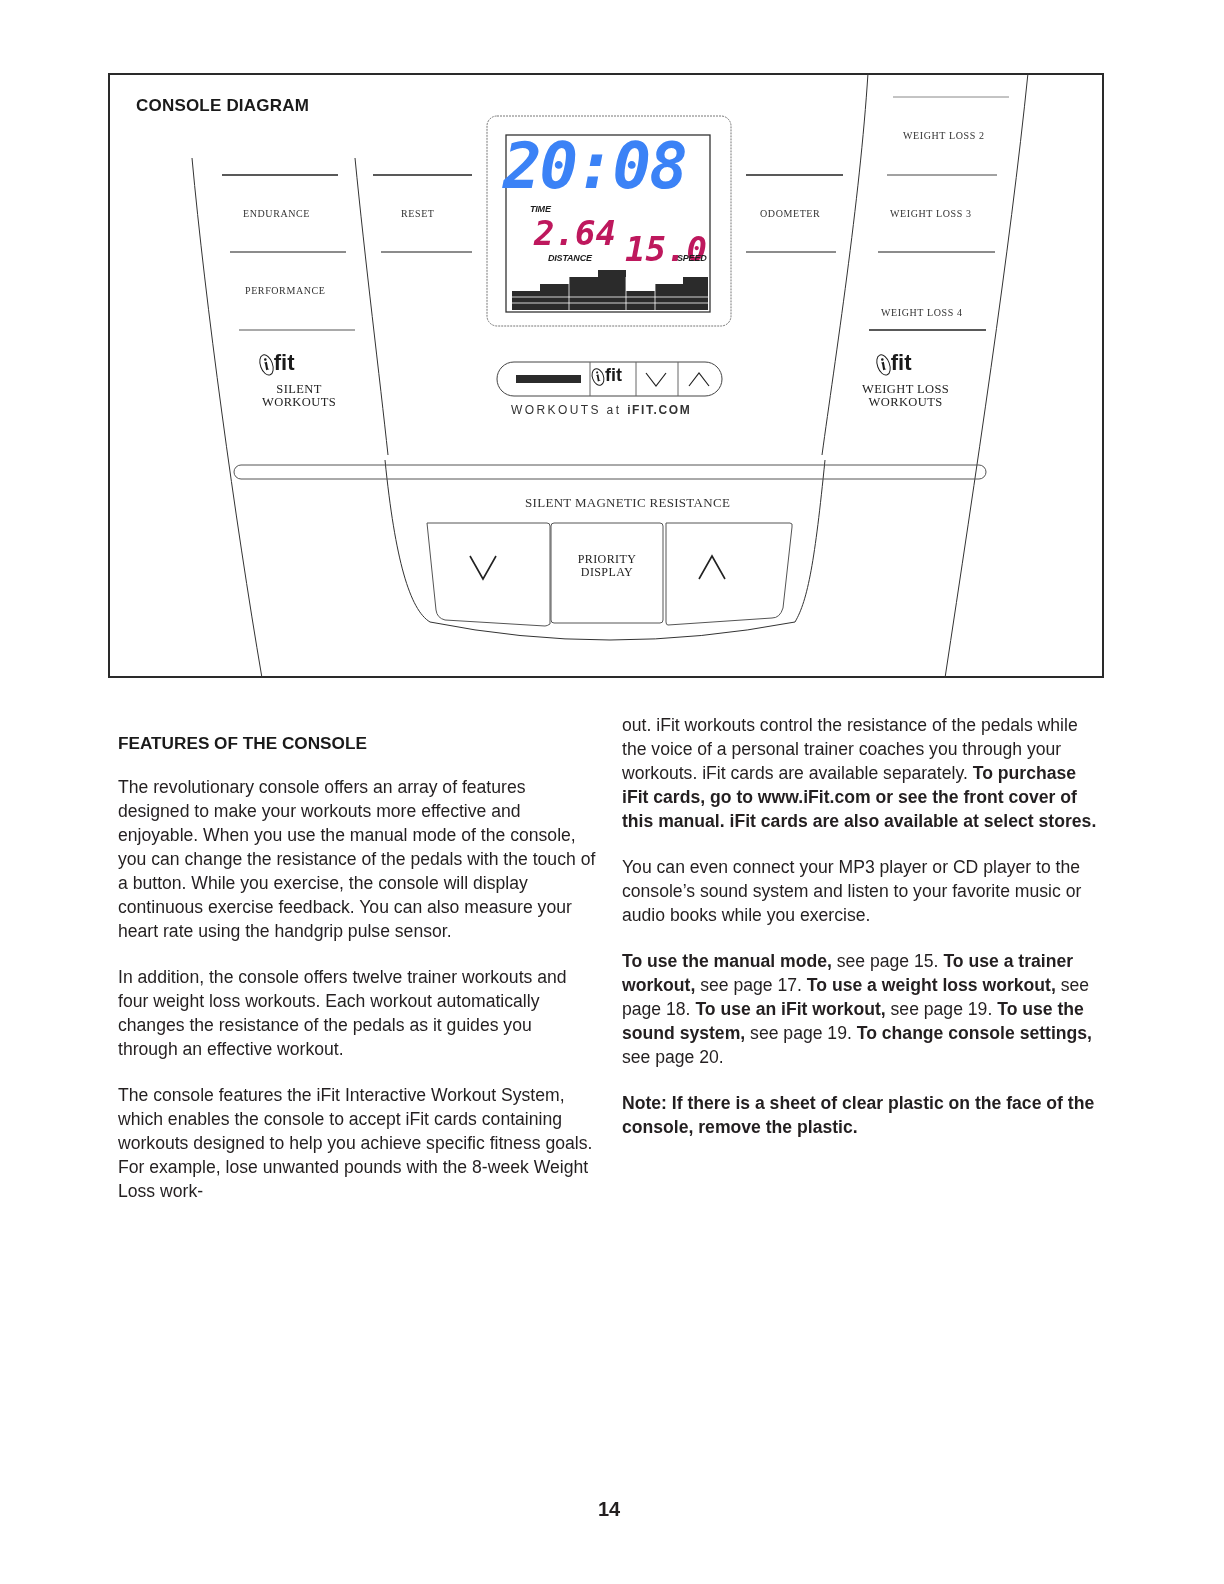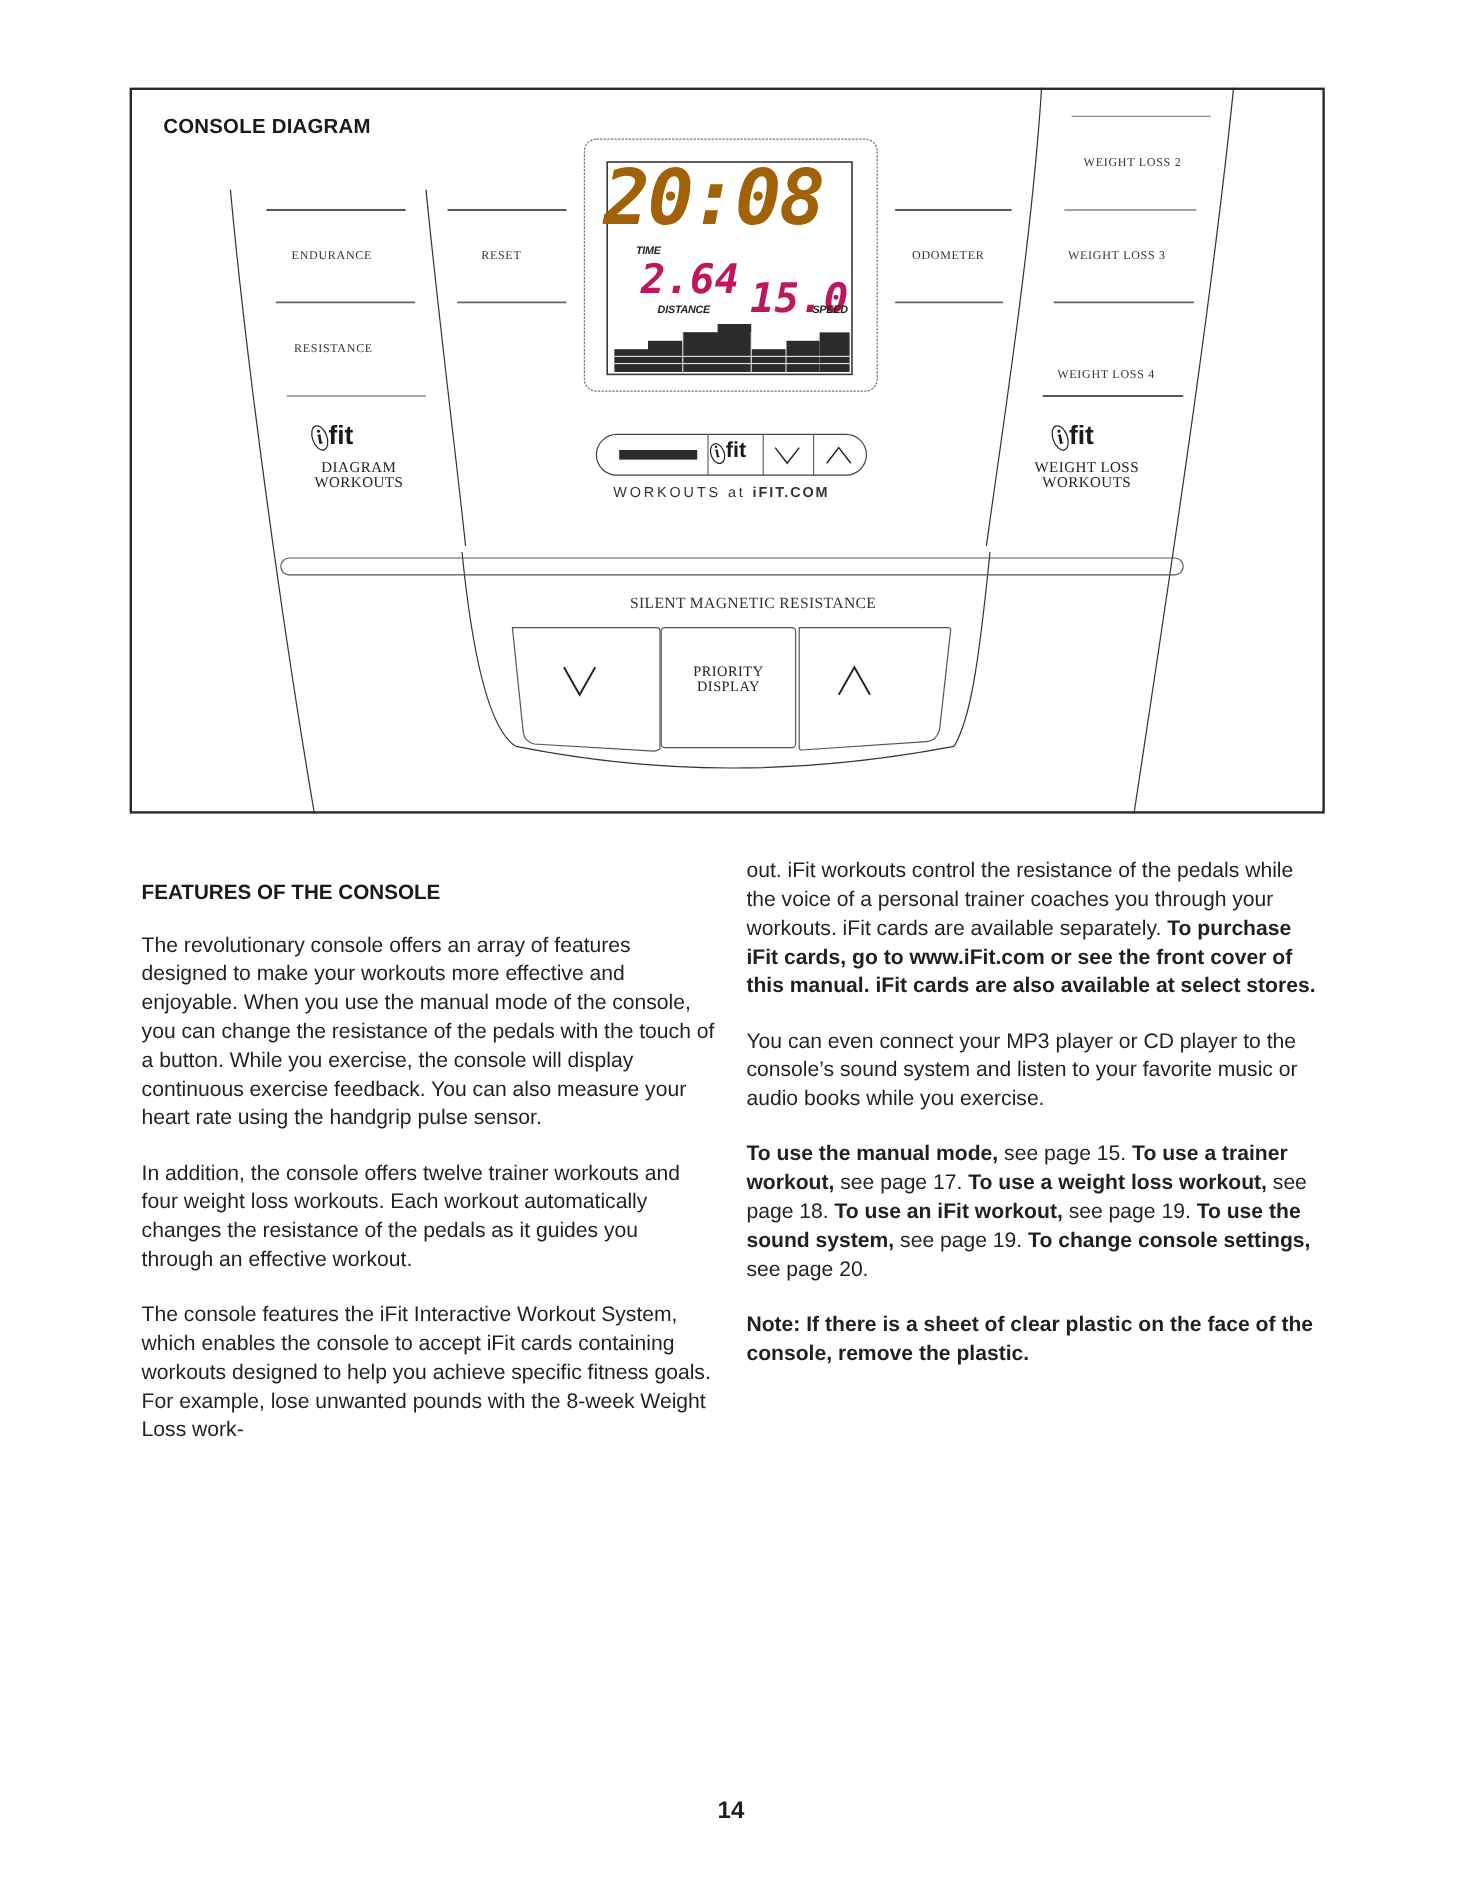--- a/index.html
+++ b/index.html
@@ -13,21 +13,21 @@
   .lbl { position: absolute; font-family: "Liberation Serif", serif; font-size: 10px;
          letter-spacing: 0.6px; color: #333; text-align: center; white-space: nowrap; }
   .lbl-lg { font-size: 12.5px; line-height: 13px; letter-spacing: 0.4px; color: #222; }
   .ifit-logo { position: absolute; font-family: "Liberation Sans", sans-serif; font-weight: bold;
                font-size: 22px; color: #1a1a1a; }
   .ifit-logo .i { font-family: "Liberation Serif", serif; font-style: italic; font-weight: bold;
                   border: 1.5px solid #1a1a1a; border-radius: 50%; padding: 0 3px; font-size: 17px;
                   margin-right: 1px; display: inline-block; transform: rotate(-20deg); }
   .lcd-big { position: absolute; left: 503px; top: 134px; font-family: "DejaVu Sans Mono", monospace;
              font-size: 64px; font-style: italic; font-weight: bold; letter-spacing: -2px;
-             color: #a16207; line-height: 64px; }
+             color: #3b82f6; line-height: 64px; }
   .lcd-mid { position: absolute; font-family: "DejaVu Sans Mono", monospace; font-style: italic;
              font-size: 34px; color: #be185d; line-height: 34px; font-weight: bold; }
   .lcd-small { position: absolute; font-family: "Liberation Sans", sans-serif; font-weight: bold;
                font-style: italic; font-size: 9px; color: #1e1e1e; letter-spacing: -0.2px; }
   .workouts-url { position: absolute; left: 511px; top: 403px; font-family: "Liberation Sans", sans-serif;
                   font-size: 12px; letter-spacing: 2.4px; color: #333; }
   .workouts-url b { letter-spacing: 1.6px; }
   .text-col { position: absolute; font-size: 17.6px; line-height: 24px; color: #231f20; }
   .text-col p { margin: 0 0 22px 0; }
   .section-head { font-weight: bold; font-size: 17.2px; margin-bottom: 20px; color: #1a1a1a; }
@@ -103,33 +103,33 @@
   <g fill="none" stroke="#555" stroke-width="1">
     <path d="M427 523 L547 523 Q 550 523 550 526 L 550 624 Q 547 626 545 626 L 445 620 Q 437 618 436 610 Z"></path>
     <rect x="551" y="523" width="112" height="100" rx="3"></rect>
     <path d="M666 523 L790 523 Q 793 523 792 527 L 783 608 Q 780 618 772 618 L 668 625 Q 666 625 666 622 Z"></path>
   </g>
   <polyline points="470,556 483,579 496,556" fill="none" stroke="#222" stroke-width="1.6"></polyline>
   <polyline points="699,579 712,556 725,579" fill="none" stroke="#222" stroke-width="1.6"></polyline>
 </svg>
 
 <div class="lbl" style="left:243px;top:208px;">ENDURANCE</div>
-<div class="lbl" style="left:245px;top:285px;">RESISTANCE</div>
+<div class="lbl" style="left:245px;top:285px;">PERFORMANCE</div>
 <div class="lbl" style="left:401px;top:208px;">RESET</div>
 <div class="lbl" style="left:760px;top:208px;">ODOMETER</div>
 
 <div class="lbl" style="left:903px;top:130px;">WEIGHT LOSS 2</div>
 <div class="lbl" style="left:890px;top:208px;">WEIGHT LOSS 3</div>
 <div class="lbl" style="left:881px;top:285px;margin-top:22px;">WEIGHT LOSS 4</div>
 
 <div class="ifit-logo" style="left:260px;top:350px;">
   <span class="i">i</span><span>fit</span>
 </div>
 <div class="lbl lbl-lg" style="left:262px;top:383px;">
-  <div>DIAGRAM</div>
+  <div>SILENT</div>
     <div>WORKOUTS</div>
 </div>
 
 <div class="ifit-logo" style="left:877px;top:350px;">
   <span class="i">i</span><span>fit</span>
 </div>
 <div class="lbl lbl-lg" style="left:862px;top:383px;">
   <div>WEIGHT LOSS</div>
     <div>WORKOUTS</div>
 </div>

